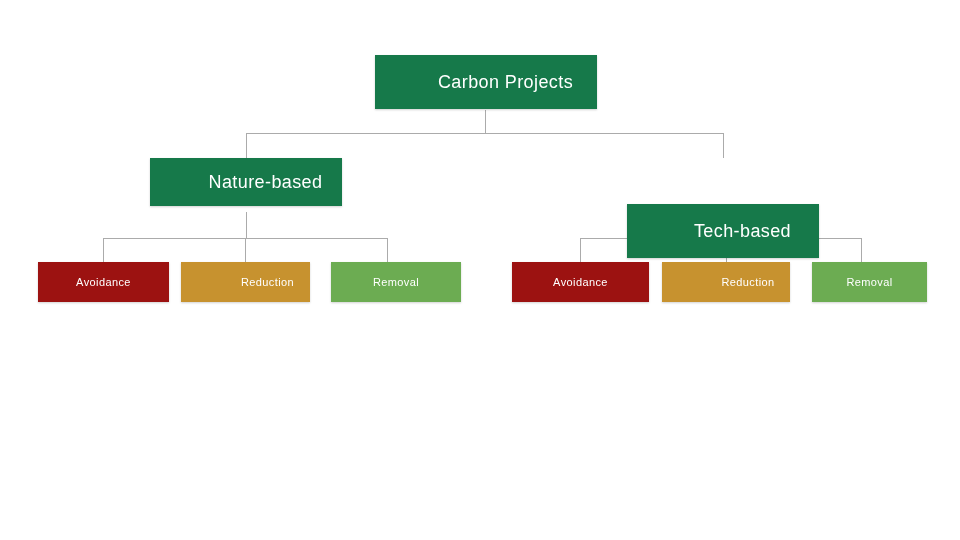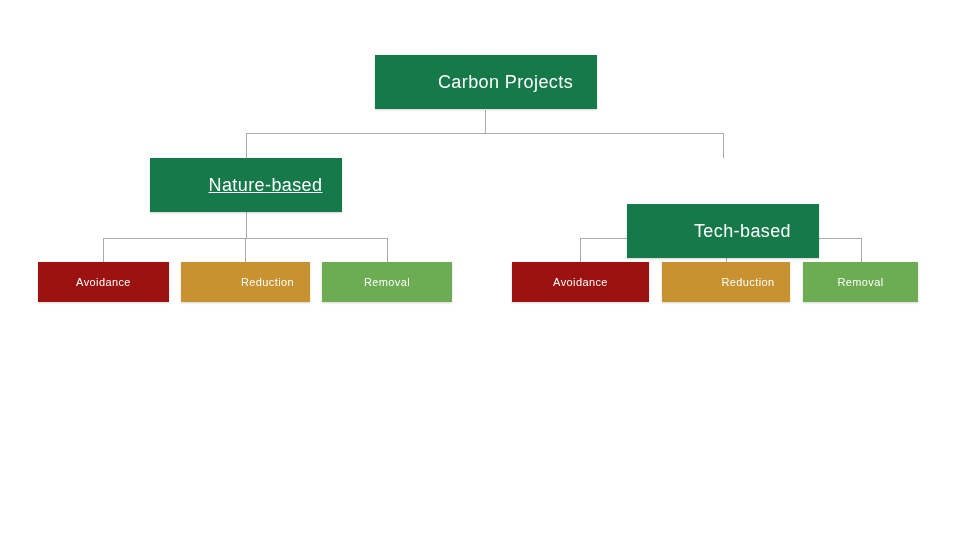--- a/index.html
+++ b/index.html
@@ -24,32 +24,32 @@
     letter-spacing: 0.4px;
     box-shadow: 0 1px 2px rgba(0,0,0,0.18);
     box-sizing: border-box;
     white-space: nowrap;
   }
   .lvl1, .lvl2 { font-size: 18px; }
   .lvl3 { font-size: 11px; }
   .green  { background: var(--dark-green, #16794a); padding-left: 39px; }
   .red    { background: var(--red, #9c1211); }
   .gold   { background: var(--gold, #c7922f); padding-left: 44px; }
-  .lgreen { background: var(--light-green, #6cac52); }
+  .lgreen { background: var(--light-green, #6cac52); margin-left: 9px; }
 
   .line {
     position: absolute;
     background: var(--line, #ababab);
   }
   .v { width: 1px; }
   .h { height: 1px; }
 
   
   #n-root   { left: 375px; top: 55px;  width: 222px; height: 54px; }
-  #n-nature { left: 150px; top: 158px; width: 192px; height: 54px; text-decoration: underline; }
+  #n-nature { left: 150px; top: 158px; width: 192px; height: 48px; }
   #n-tech   { left: 627px; top: 158px; width: 192px; height: 54px; margin-top: 46px; }
   #n-l-avoid  { left: 38px;  top: 262px; width: 131px; height: 40px; }
   #n-l-reduce { left: 181px; top: 262px; width: 129px; height: 40px; }
   #n-l-remove { left: 322px; top: 262px; width: 130px; height: 40px; }
   #n-r-avoid  { left: 512px; top: 262px; width: 137px; height: 40px; }
   #n-r-reduce { left: 662px; top: 262px; width: 128px; height: 40px; }
   #n-r-remove { left: 803px; top: 262px; width: 115px; height: 40px; }
 
   
   #c-root-v   { left: 485px; top: 110px; height: 23px; }

